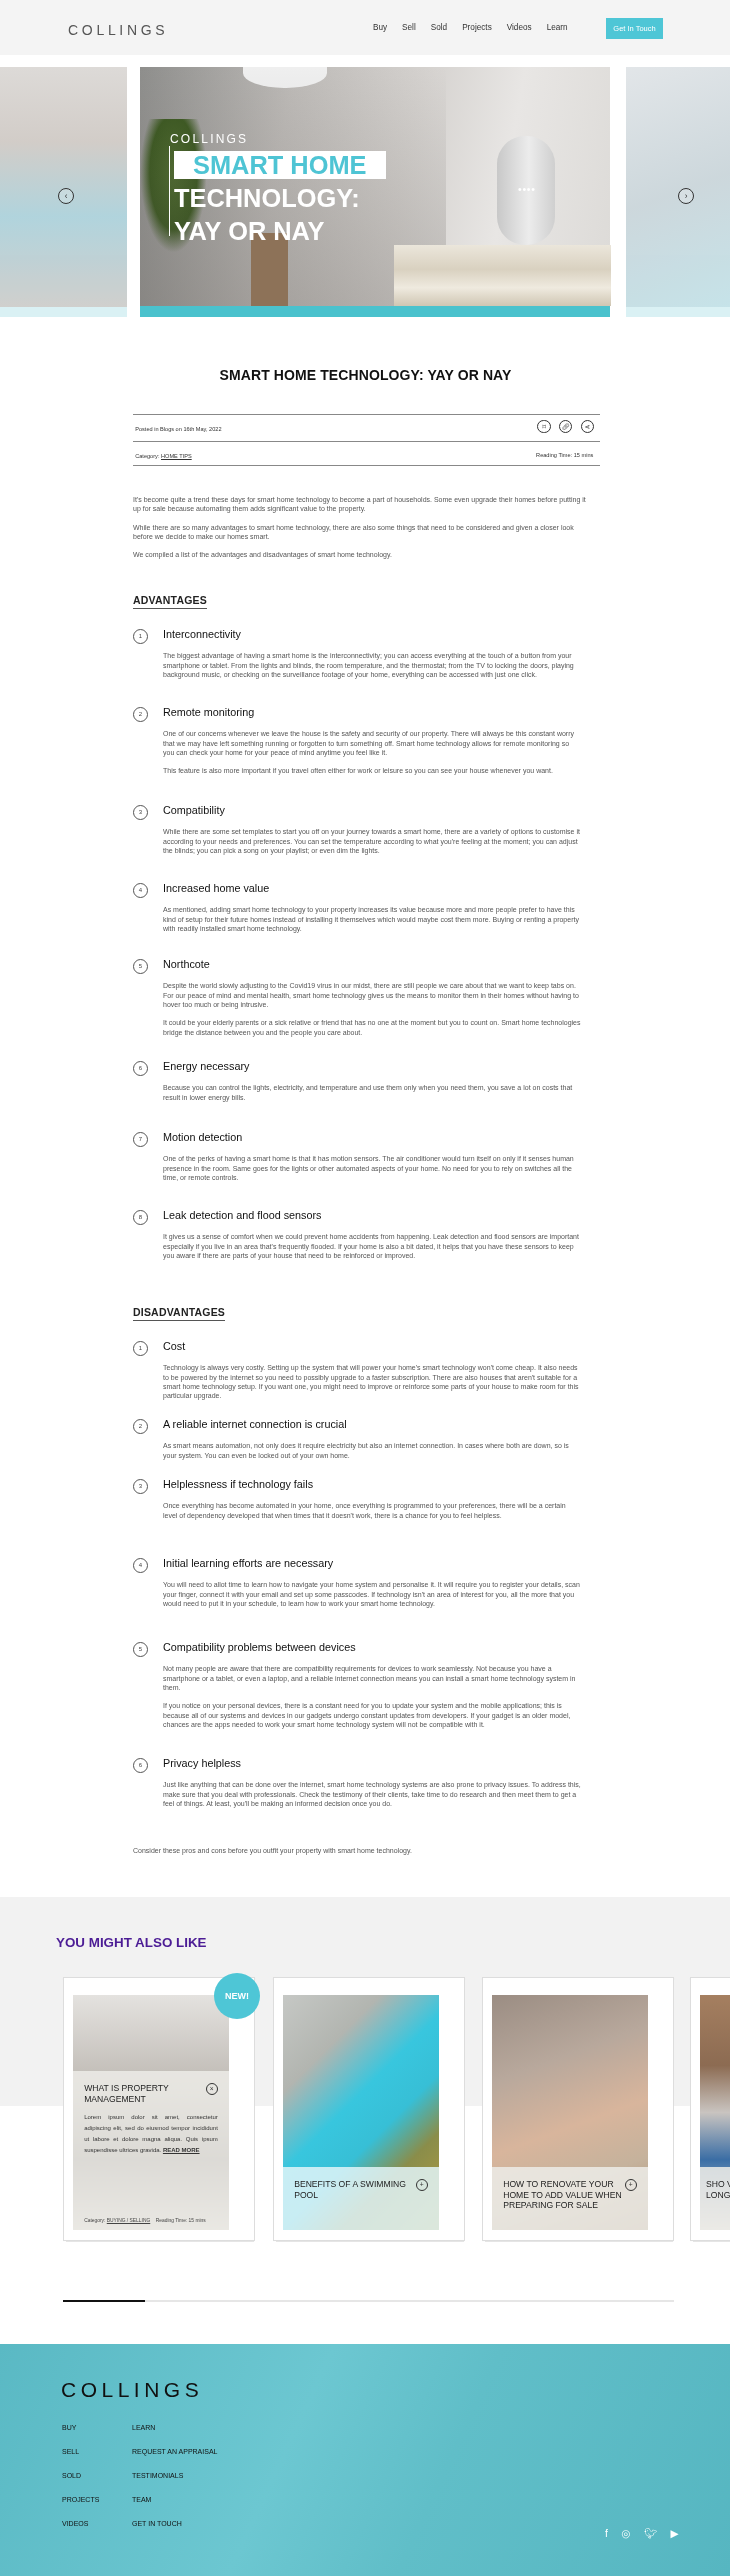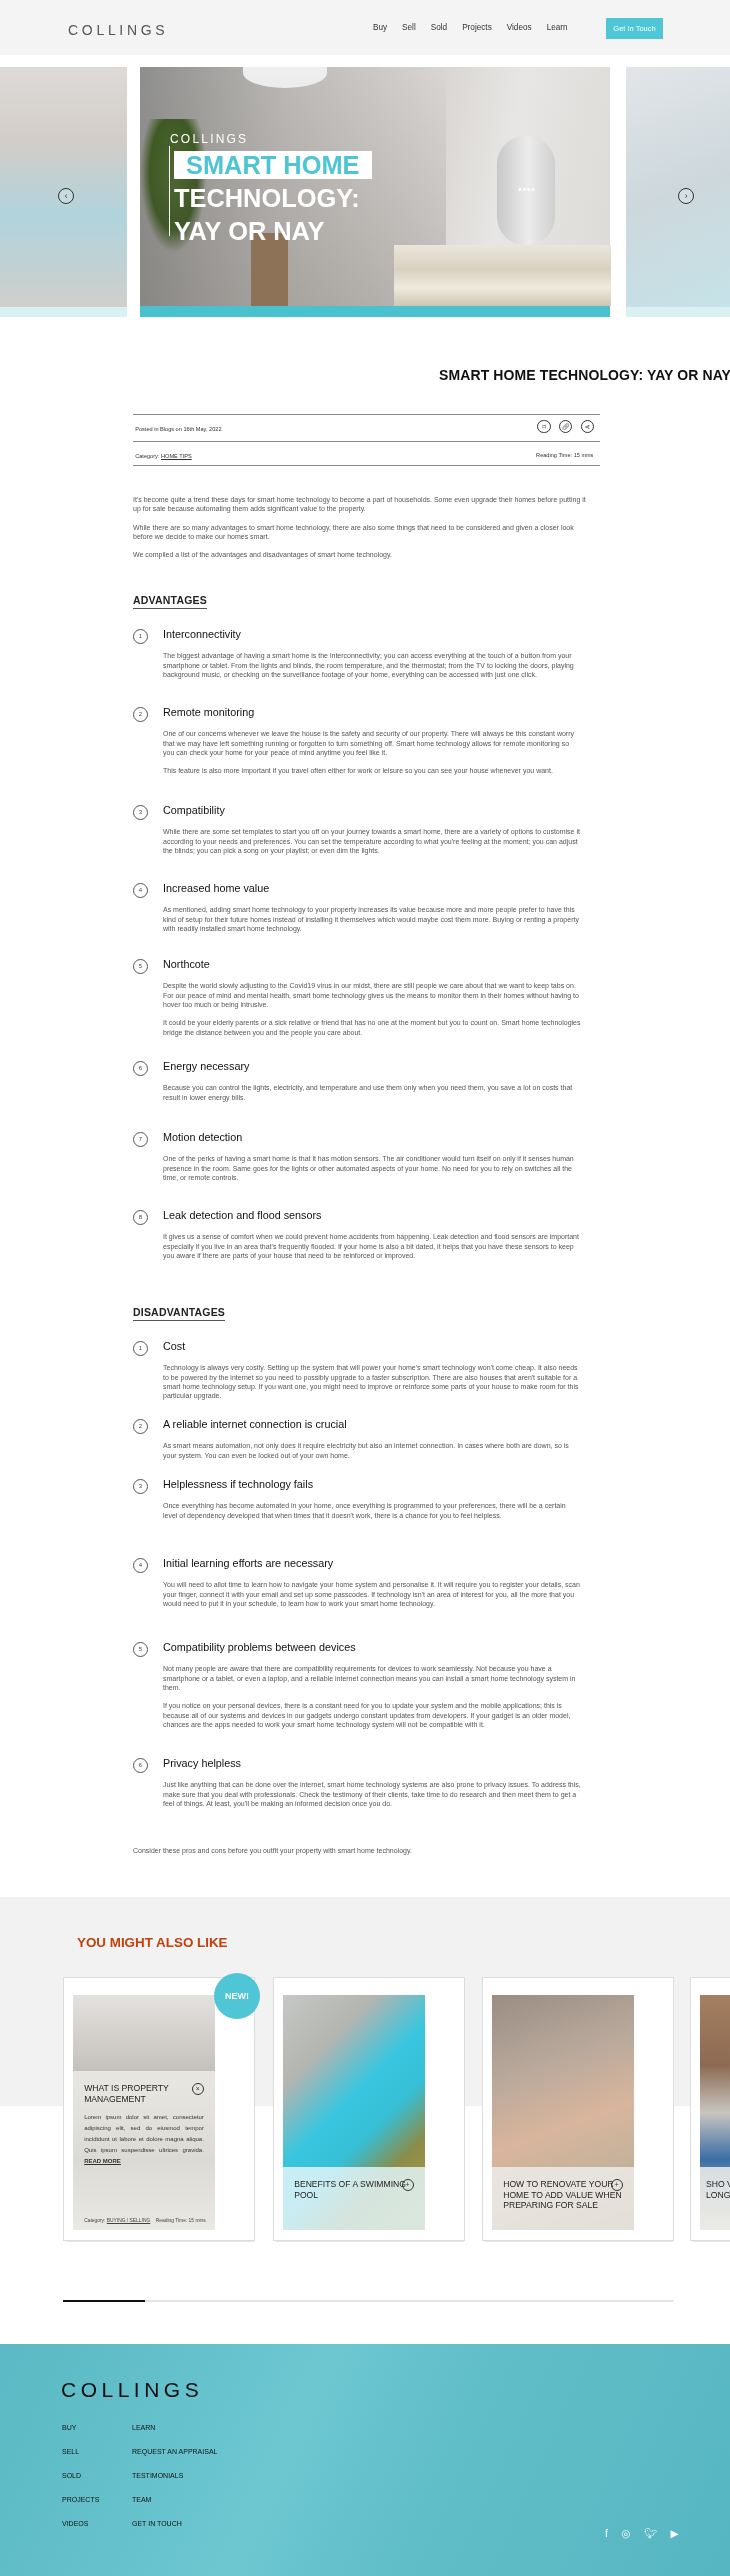--- a/index.html
+++ b/index.html
@@ -22,45 +22,45 @@
 .main-slide .speaker{position:absolute;left:357px;top:69px;width:58px;height:109px;background:linear-gradient(90deg,#c8c8c8,#ececec 55%,#cfcfcf);border-radius:28px}
 .main-slide .books{position:absolute;left:254px;top:178px;width:217px;height:61px;background:linear-gradient(180deg,#ebe6db,#d9d1c0 40%,#efeadf 70%,#cfc6b3)}
 .main-slide .mug{position:absolute;left:111px;top:166px;width:37px;height:73px;background:#8d7258}
 .main-slide .plant{position:absolute;left:0;top:52px;width:67px;height:134px;background:radial-gradient(ellipse at 50% 40%,#4e6b2f,#3d5a22 50%,rgba(0,0,0,0) 70%)}
 .main-slide .lamp{position:absolute;left:103px;top:0;width:84px;height:21px;background:#efefef;border-radius:0 0 41px 41px/0 0 15px 15px}
 .main-slide .dots{position:absolute;left:378px;top:116px;color:#fff;font-size:10.5px;letter-spacing:0.7px}
 .main-slide .bar{position:absolute;left:0;bottom:0;width:470px;height:11.2px;background:#4ac2cd}
 .hero-logo{position:absolute;left:30px;top:65px;font-size:12px;letter-spacing:2.2px;color:#fff}
 .hero-rule{position:absolute;left:29px;top:79px;width:0.7px;height:90px;background:#fff}
 .hero-title{position:absolute;left:34px;top:82px;font-weight:700;font-size:25.4px;line-height:33px;color:#fff}
-.hero-title .hl{display:inline-block;background:#fff;color:#4ec4d4;padding:0 12px;line-height:28px}
+.hero-title .hl{display:inline-block;background:#fff;color:#4ec4d4;padding:0 19px;line-height:28px}
 .carousel-arrow{position:absolute;top:121px;width:16.4px;height:16.4px;border:0.7px solid #333;border-radius:50%;font-size:8.2px;text-align:center;line-height:15px;color:#333;background:rgba(255,255,255,.2)}
 
-.article-title{position:absolute;left:0;width:731px;top:367px;text-align:right;font-size:14px;color:#111;letter-spacing:0.1px}
+.article-title{position:absolute;left:0;width:731px;top:367px;text-align:center;font-size:14px;color:#111;letter-spacing:0.1px}
 .meta{position:absolute;left:133px;width:467px;top:414px}
 .meta .row{border-top:0.7px solid #888;height:27px;position:relative;font-size:5.6px;color:#333}
 .meta .row2{border-top:0.7px solid #888;border-bottom:0.7px solid #888;height:25.4px;position:relative;font-size:5.6px}
 .meta .left{position:absolute;left:2.2px;top:10.5px}
 .meta .right{position:absolute;right:6.7px;top:9.7px}
 .icons{position:absolute;right:6px;top:4.5px;display:flex;gap:8.2px}
 .ic{width:13.4px;height:13.4px;border:0.7px solid #333;border-radius:50%;font-size:6.7px;text-align:center;line-height:12px;color:#333}
 .body{position:absolute;left:133px;width:459px;font-size:7px;line-height:9.3px;color:#555}
 .body p{margin-bottom:9px}
 .section-h{position:absolute;left:133px;font-size:10.5px;color:#222;border-bottom:1.5px solid #555;padding-bottom:1.5px;letter-spacing:0.2px}
 .item{position:absolute;left:133px;width:448px}
 .num{position:absolute;left:0;top:0;width:15px;height:15px;border:0.7px solid #555;border-radius:50%;font-size:6px;text-align:center;line-height:13.4px;color:#444}
 .item h3{position:absolute;left:30px;top:-0.7px;font-size:10.8px;font-weight:400;color:#111;white-space:nowrap}
 .item .txt{position:absolute;left:30px;top:22.4px;width:418px;font-size:7px;line-height:9.3px;color:#555}
 .item .txt p{margin-bottom:9px}
 .closing{position:absolute;left:133px;top:1847px;font-size:7px;color:#555}
 
 .related-bg{position:absolute;left:0;top:1897px;width:731px;height:209px;background:#f2f2f2}
-.related-h{position:absolute;left:77px;top:1935px;font-size:13.4px;color:#c2410c}
+.related-h{position:absolute;left:56px;top:1935px;font-size:13.4px;color:#4c1d95}
 .card{position:absolute;top:1977px;width:192px;height:264px;background:#fff;border:0.7px solid #ddd;box-shadow:0 0.7px 0.7px rgba(0,0,0,.1)}
-.card .img{position:absolute;left:9px;top:17px;width:142px;height:235px;overflow:hidden}
+.card .img{position:absolute;left:9px;top:17px;width:156px;height:235px;overflow:hidden}
 .card .ov{position:absolute;left:0;right:0;bottom:0;background:rgba(236,234,230,.88);padding:12px 11.2px}
 .card .ttl{font-size:8.6px;color:#222;line-height:10.5px;width:127px}
 .card .pm{position:absolute;right:11.2px;top:12px;width:12px;height:12px;border:0.7px solid #333;border-radius:50%;font-size:6.7px;text-align:center;line-height:10.5px}
 .card .desc{font-size:6px;line-height:11.2px;text-align:justify;color:#333;margin-top:7.5px}
 .card .rm{font-weight:700;text-decoration:underline}
 .card .cat{position:absolute;left:11.2px;bottom:7.5px;font-size:4.9px;color:#444;white-space:nowrap}
 .newbadge{position:absolute;left:214px;top:1973px;width:46px;height:46px;border-radius:50%;background:#4ec6d6;color:#fff;font-size:9px;text-align:center;line-height:46px;font-weight:700;z-index:5}
 .progress{position:absolute;left:63px;top:2300px;width:611px;height:1.5px;background:#e6e6e6}
 .progress .fill{width:82px;height:1.5px;background:#111}
 

